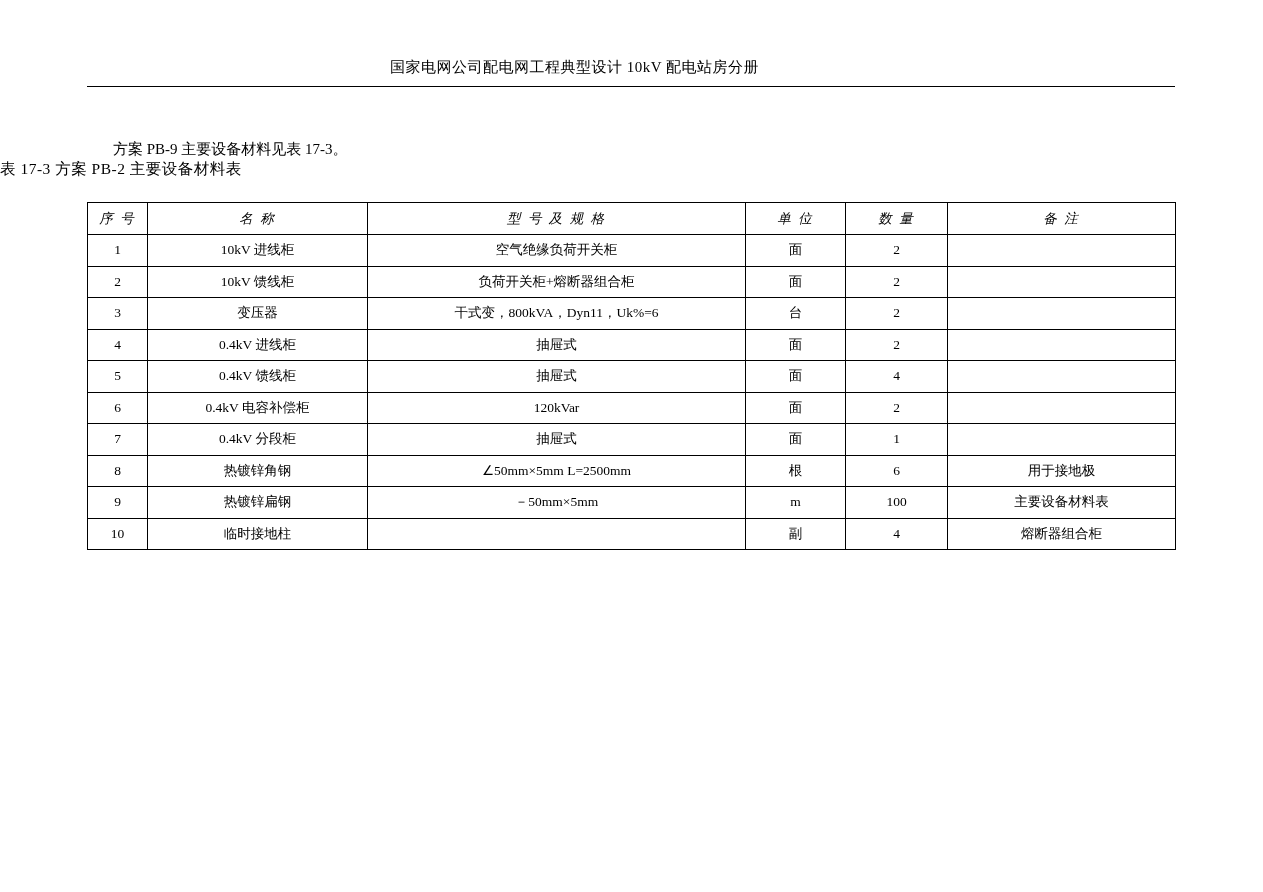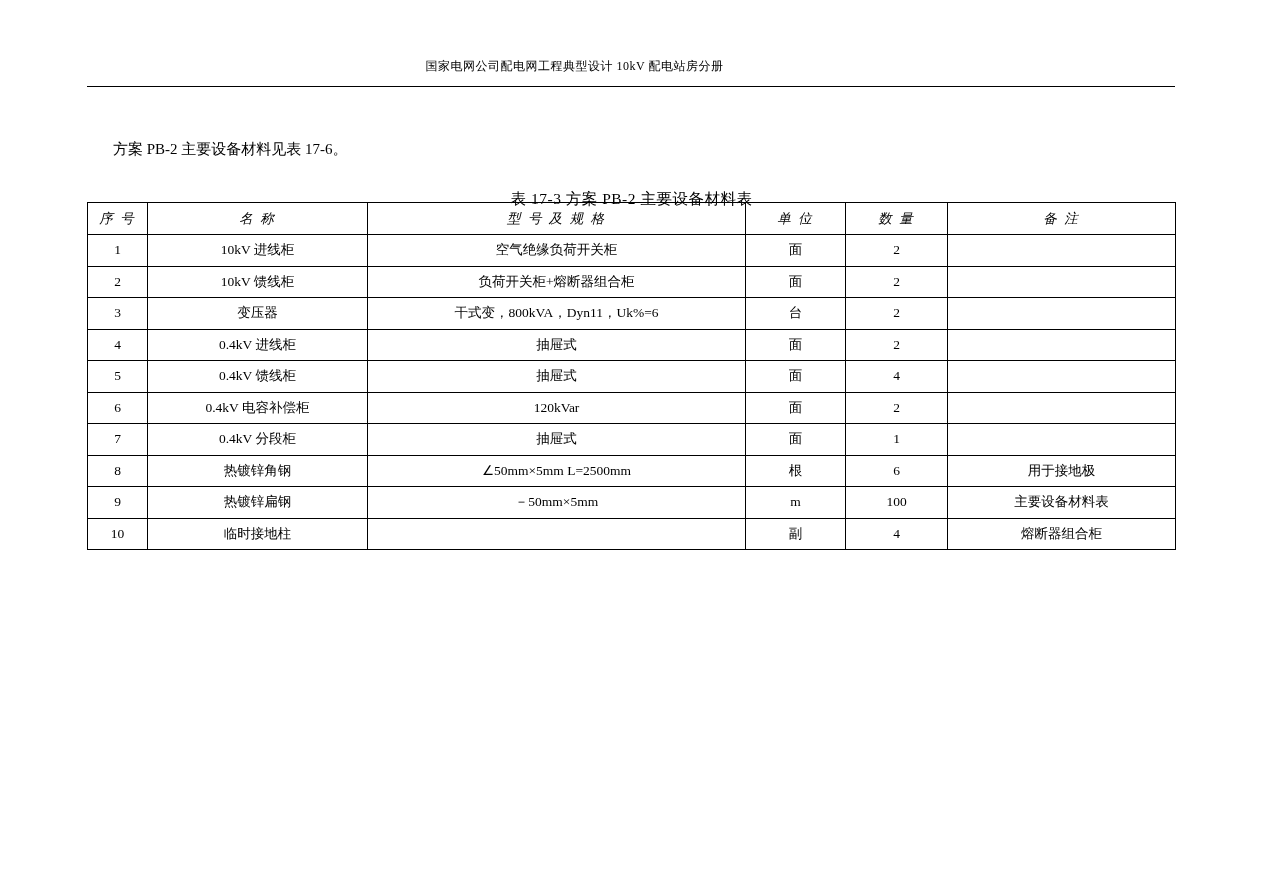--- a/index.html
+++ b/index.html
@@ -20,21 +20,21 @@
     width: 1263px;
     height: 892px;
     box-sizing: border-box;
   }
   .header {
     position: absolute;
     top: 58px;
     left: 0;
     width: 1149px;
     text-align: center;
-    font-size: 12px;
+    font-size: 15px;
     letter-spacing: 0.5px;
   }
   .header-rule {
     position: absolute;
     top: 86px;
     left: 87px;
     width: 1088px;
     height: 1px;
     background: #000000;
   }
@@ -48,24 +48,23 @@
     letter-spacing: 0.3px;
   }
   .intro {
     position: absolute;
     top: 140px;
     left: 113px;
     font-size: 15px;
   }
   .table-caption {
     position: absolute;
-    top: 189px;
+    top: 159px;
     left: 0;
     width: 1263px;
-    text-align: center;
     font-size: 15.5px;
     letter-spacing: 0.5px;
   }
   table.mat {
     position: absolute;
     top: 202px;
     left: 87px;
     width: 1088px;
     border-collapse: collapse;
     table-layout: fixed;
@@ -101,21 +100,21 @@
   }
 </style>
 </head>
 <body>
 
 <div class="page">
 
   <div class="header">国家电网公司配电网工程典型设计  10kV 配电站房分册</div>
   <div class="header-rule"></div>
 
-  <div class="intro">方案 PB-2 主要设备材料见表 17-6。</div>
+  <div class="intro">方案 PB-9 主要设备材料见表 17-3。</div>
 
   <div class="table-caption">表 17-3  方案 PB-2 主要设备材料表</div>
 
   <table class="mat">
     <colgroup>
       <col class="c0">
         <col class="c1">
         <col class="c2">
         <col class="c3">
         <col class="c4">

